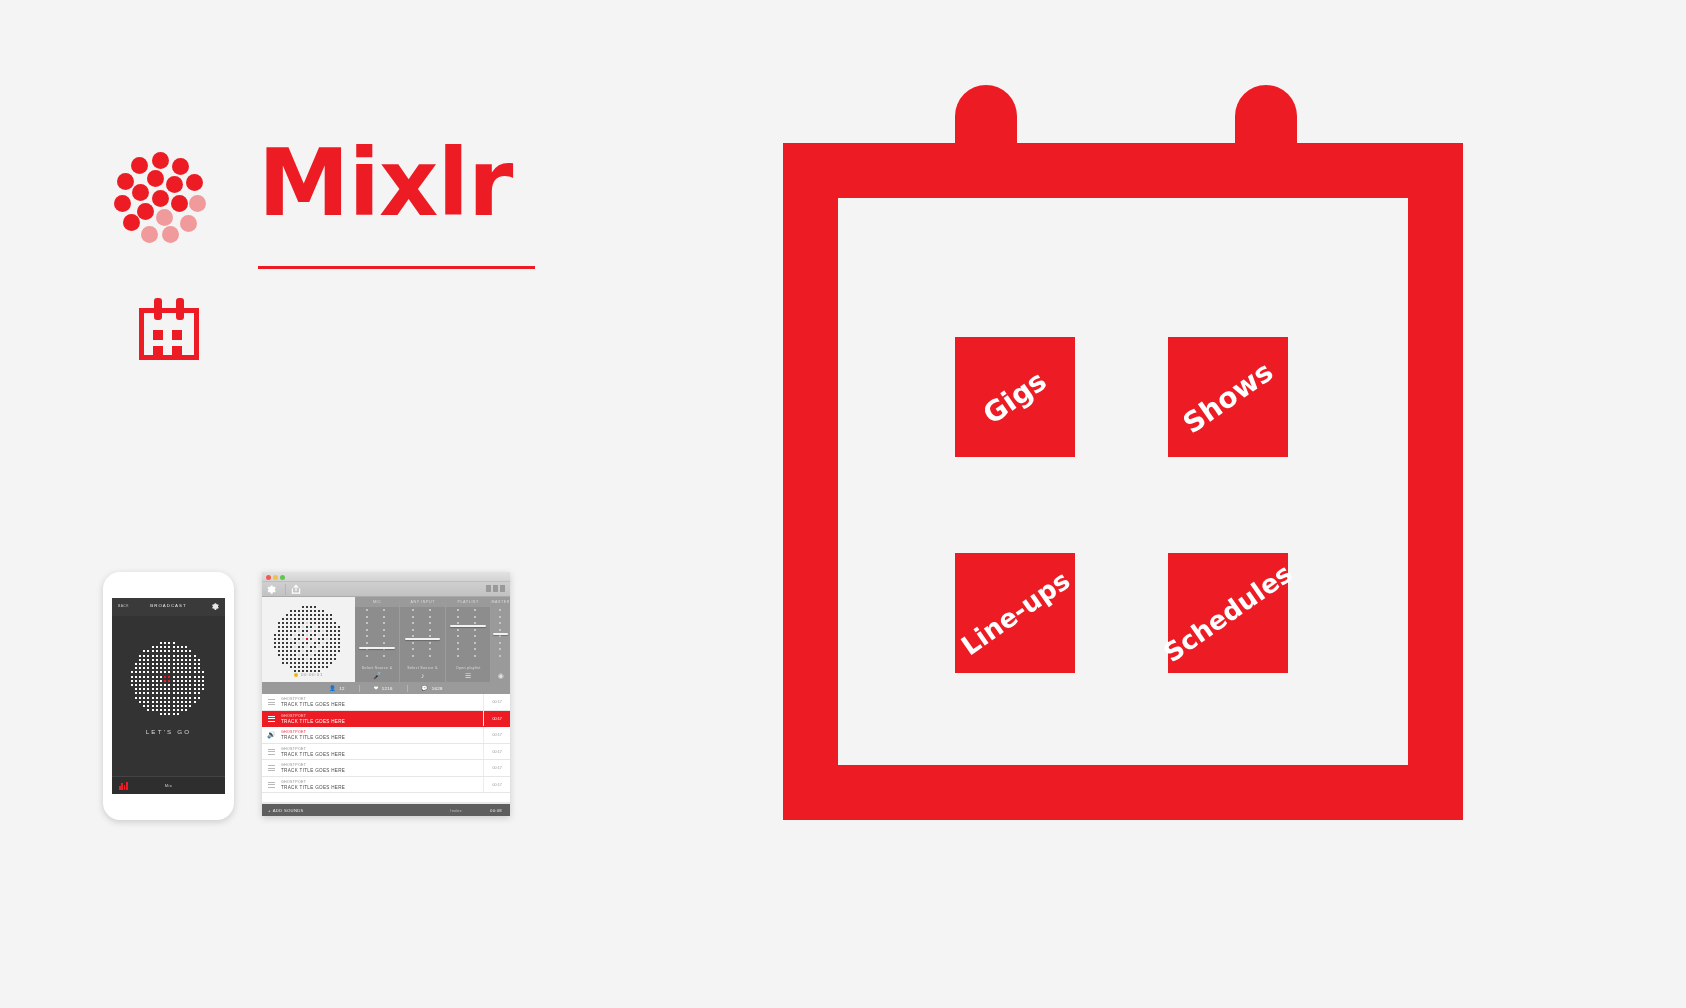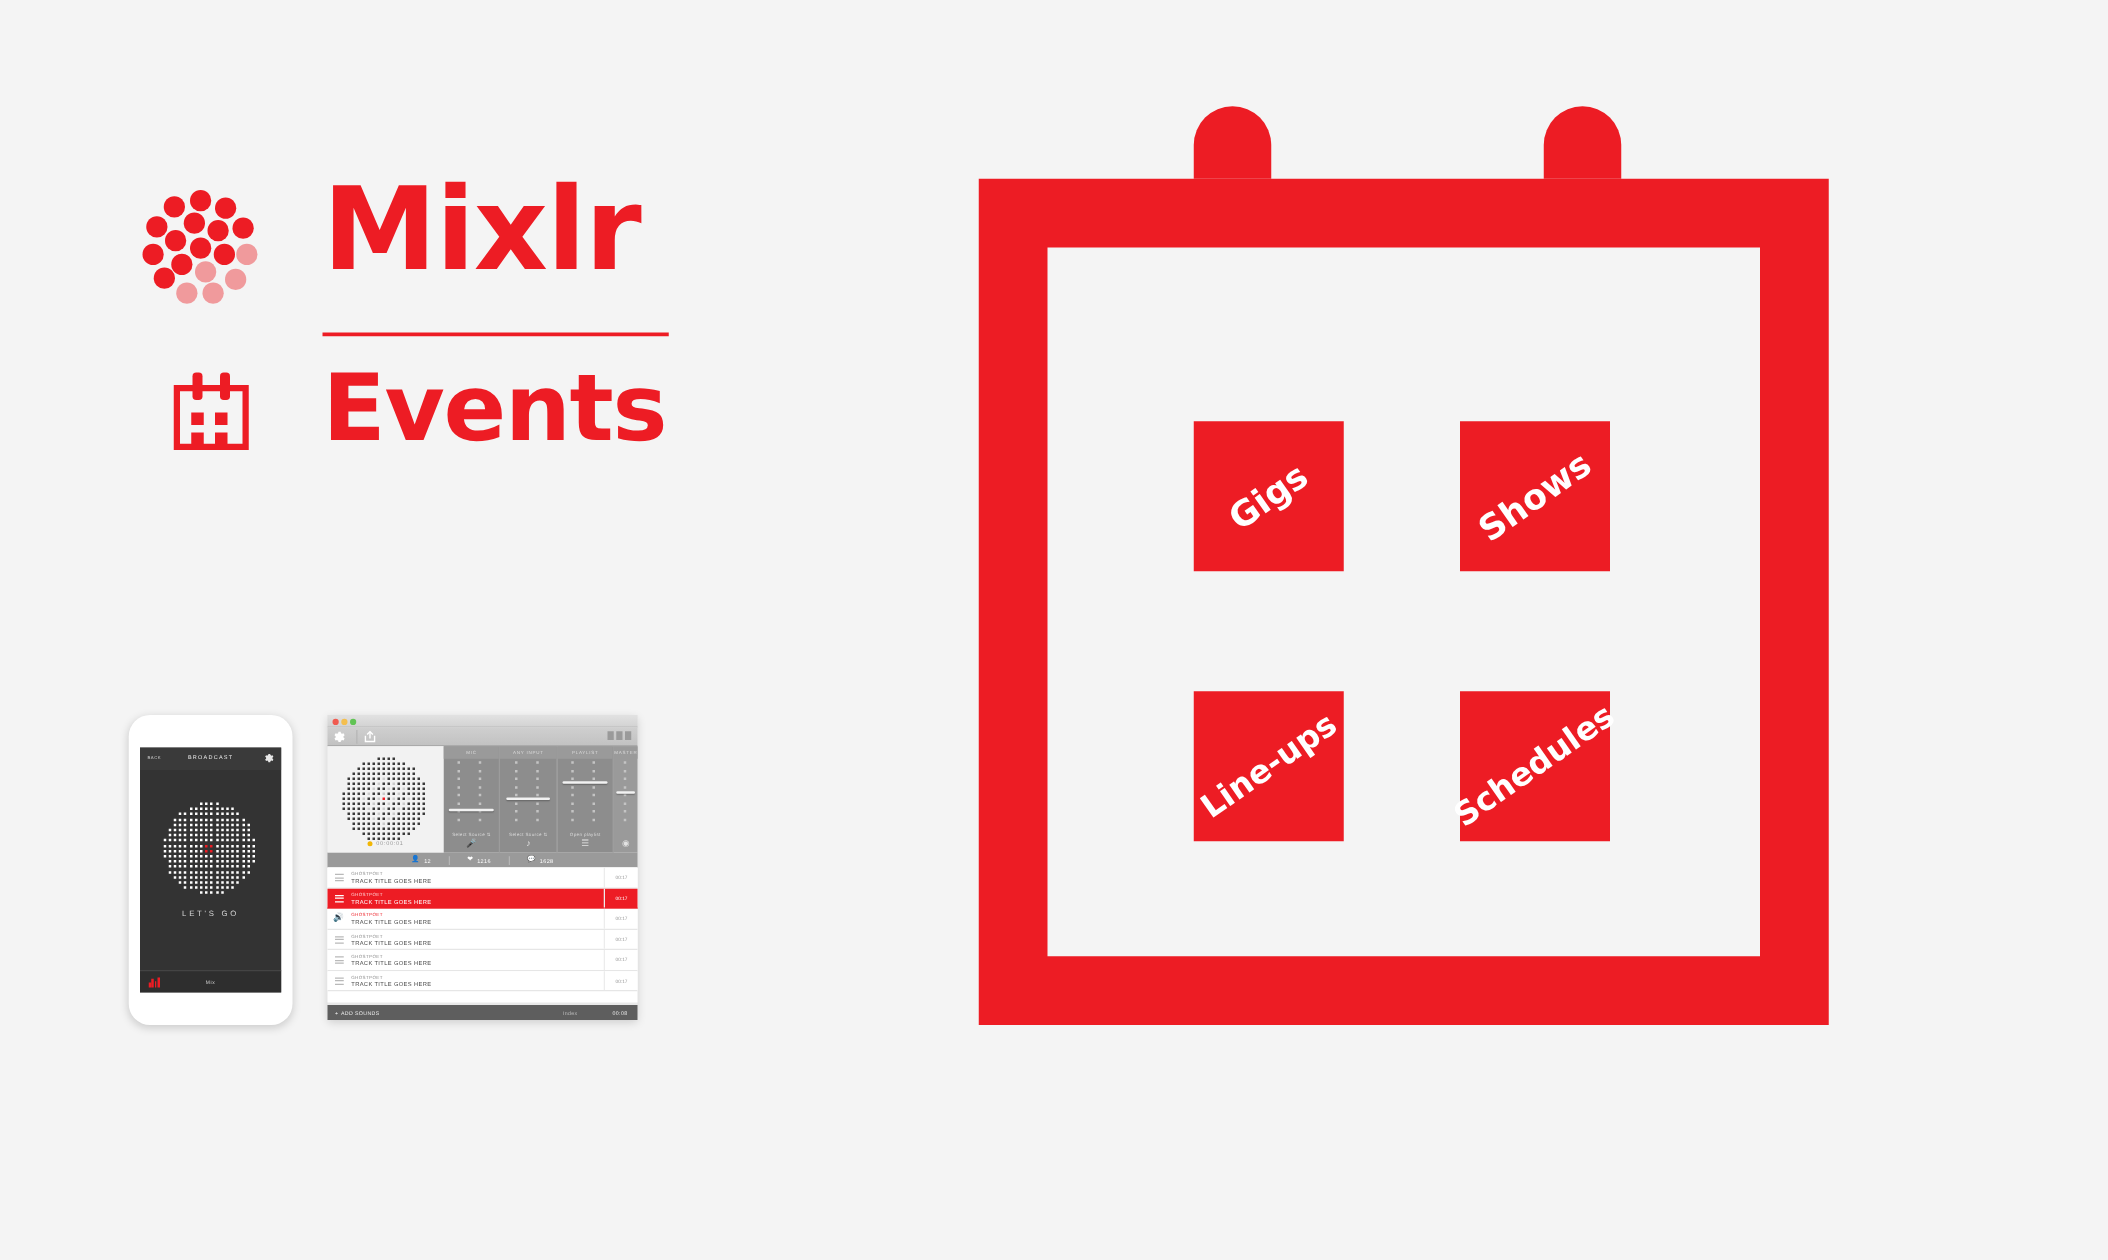--- a/index.html
+++ b/index.html
@@ -193,21 +193,20 @@
     <div class="cal-icon">
       <div class="tab t1"></div>
       <div class="tab t2"></div>
       <div class="body"></div>
       <div class="sq a"></div>
       <div class="sq b"></div>
       <div class="sq c"></div>
       <div class="sq d"></div>
     </div>
 
-    <div class="events-word">Events</div>
   </div>
 
   <div class="phone">
     <div class="phone-screen">
 
       <div class="phone-topbar">
         <div class="tb-back">BACK</div>
         <div class="tb-title">BROADCAST</div>
         <div class="tb-gear">
           <svg class="gear-svg" width="9" height="9" viewBox="0 0 24 24" fill="#e8e8e8">

